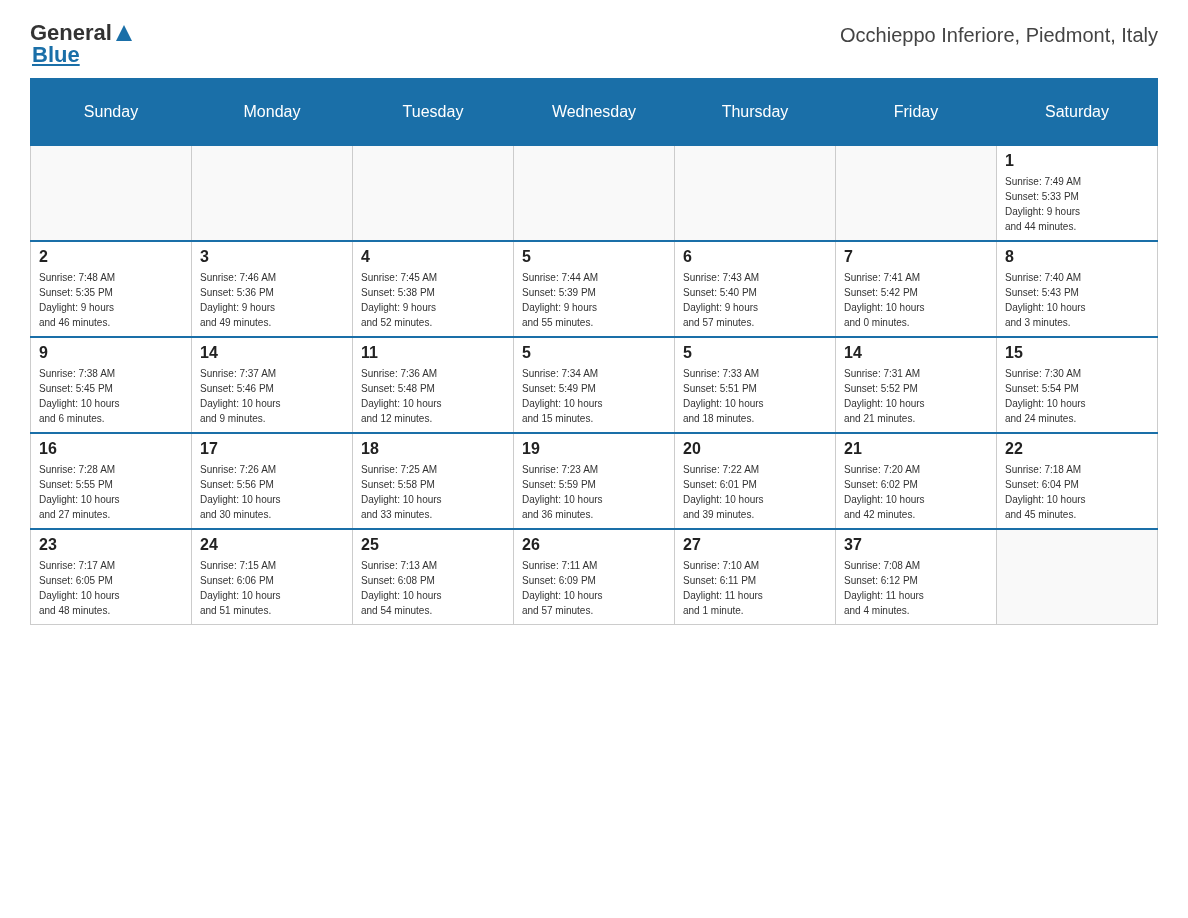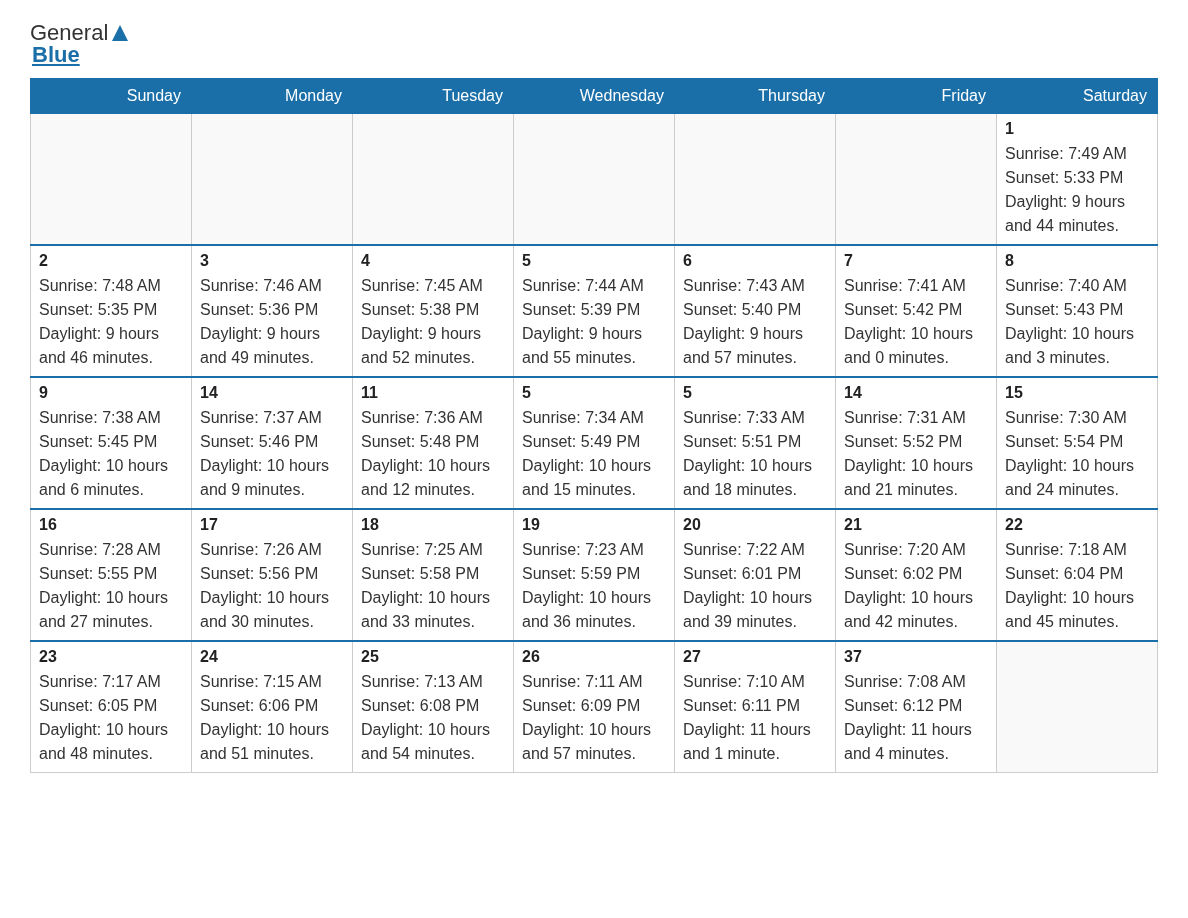--- a/index.html
+++ b/index.html
@@ -20,21 +20,21 @@
       display: flex;
       flex-direction: column;
       align-items: flex-start;
     }
     .logo-top {
       display: flex;
       align-items: center;
     }
     .logo-general {
       font-size: 22px;
-      font-weight: normal;
+      font-weight: bold;
       color: #333;
     }
     .logo-blue {
       font-size: 22px;
       font-weight: bold;
       color: #1a6fa8;
       margin-left: 2px;
       text-decoration: underline;
     }
     .title-section {
@@ -52,24 +52,24 @@
       margin-top: 4px;
     }
     .calendar {
       width: 100%;
       border-collapse: collapse;
       margin-top: 10px;
     }
     .calendar th {
       background: #1a6fa8;
       color: #fff;
-      padding: 8px 10px;
+      padding: 24px 10px;
       font-size: 16px;
       font-weight: normal;
-      text-align: right;
+      text-align: center;
       border: 1px solid #1a6fa8;
     }
     .calendar td {
       vertical-align: top;
       border: 1px solid #ccc;
       padding: 6px 8px;
       width: calc(100% / 7);
       min-height: 110px;
       font-size: 12px;
       color: #333;
@@ -79,21 +79,21 @@
       background: #f9f9f9;
     }
     .day-number {
       font-size: 16px;
       font-weight: bold;
       color: #222;
       margin-bottom: 4px;
       display: block;
     }
     .day-info {
-      font-size: 16px;
+      font-size: 10px;
       line-height: 1.5;
       color: #333;
     }
     .row-separator td {
       border-top: 2px solid #1a6fa8;
     }
     
     .logo-icon {
       display: inline-flex;
       align-items: center;
@@ -109,20 +109,21 @@
       <span class="logo-general">General</span>
       <span class="logo-icon">
         <svg width="20" height="20" viewBox="0 0 20 20">
           <polygon points="2,18 10,2 18,18" fill="#1a6fa8"></polygon>
         </svg>
       </span>
     </div>
     <span class="logo-blue" style="margin-top:-4px;">Blue</span>
   </div>
   <div class="title-section">
+    <div class="location">Occhieppo Inferiore, Piedmont, Italy</div>
   </div>
 </div>
 
 <table class="calendar">
   <thead>
     <tr>
     <th>Sunday</th>
         <th>Monday</th>
         <th>Tuesday</th>
         <th>Wednesday</th>

